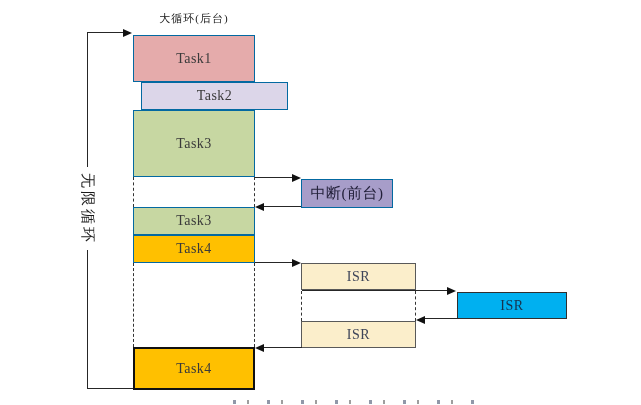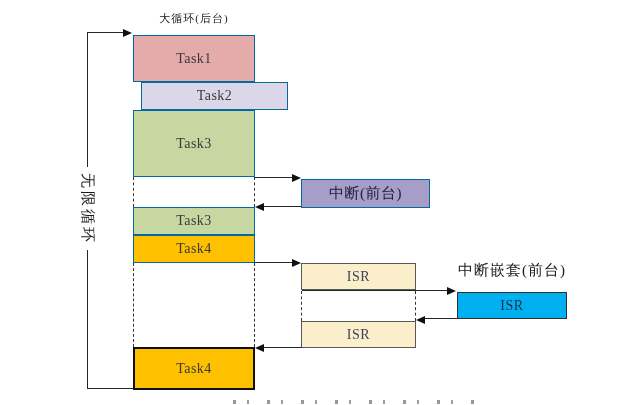--- a/index.html
+++ b/index.html
@@ -73,29 +73,28 @@
   <div class="box" style="left: 133px; top: 235px; width: 122px; height: 28px; background-color: rgb(255, 192, 0);">
     <span>Task4</span>
   </div>
 
   <div class="gap" style="left:133px;top:263px;width:122px;height:84px;"></div>
 
   <div class="box" style="left: 133px; top: 347px; width: 122px; height: 43px; border: 2px solid rgb(17, 17, 17); background-color: rgb(255, 192, 0);">
     <span>Task4</span>
   </div>
 
-  <div class="box" style="left: 301px; top: 179px; width: 129px; height: 29px; font-size: 15px; color: rgb(35, 32, 58); background-color: rgb(167, 157, 201);">
+  <div class="box" style="left: 301px; top: 179px; width: 92px; height: 29px; font-size: 15px; color: rgb(35, 32, 58); background-color: rgb(167, 157, 201);">
     <span>中断(前台)</span>
   </div>
 
   <div class="box" style="left: 301px; top: 263px; width: 115px; height: 27px; border-color: rgb(89, 89, 89); color: rgb(61, 68, 88); background-color: rgb(251, 238, 203);">
     <span>ISR</span>
   </div>
 
-  <div class="title" style="left:447px;top:261px;width:130px;font-size:15px;">中断嵌套(前台)</div>
   <div class="box" style="left: 457px; top: 292px; width: 110px; height: 27px; border-color: rgb(47, 47, 47); color: rgb(23, 50, 78); background-color: rgb(0, 176, 240);">
     <span>ISR</span>
   </div>
 
   <div class="box" style="left: 301px; top: 321px; width: 115px; height: 27px; border-color: rgb(89, 89, 89); color: rgb(61, 68, 88); background-color: rgb(251, 238, 203);">
     <span>ISR</span>
   </div>
 
   <div class="dashv" style="left:301px;top:291px;height:30px;"></div>
   <div class="dashv" style="left:415px;top:291px;height:30px;"></div>

